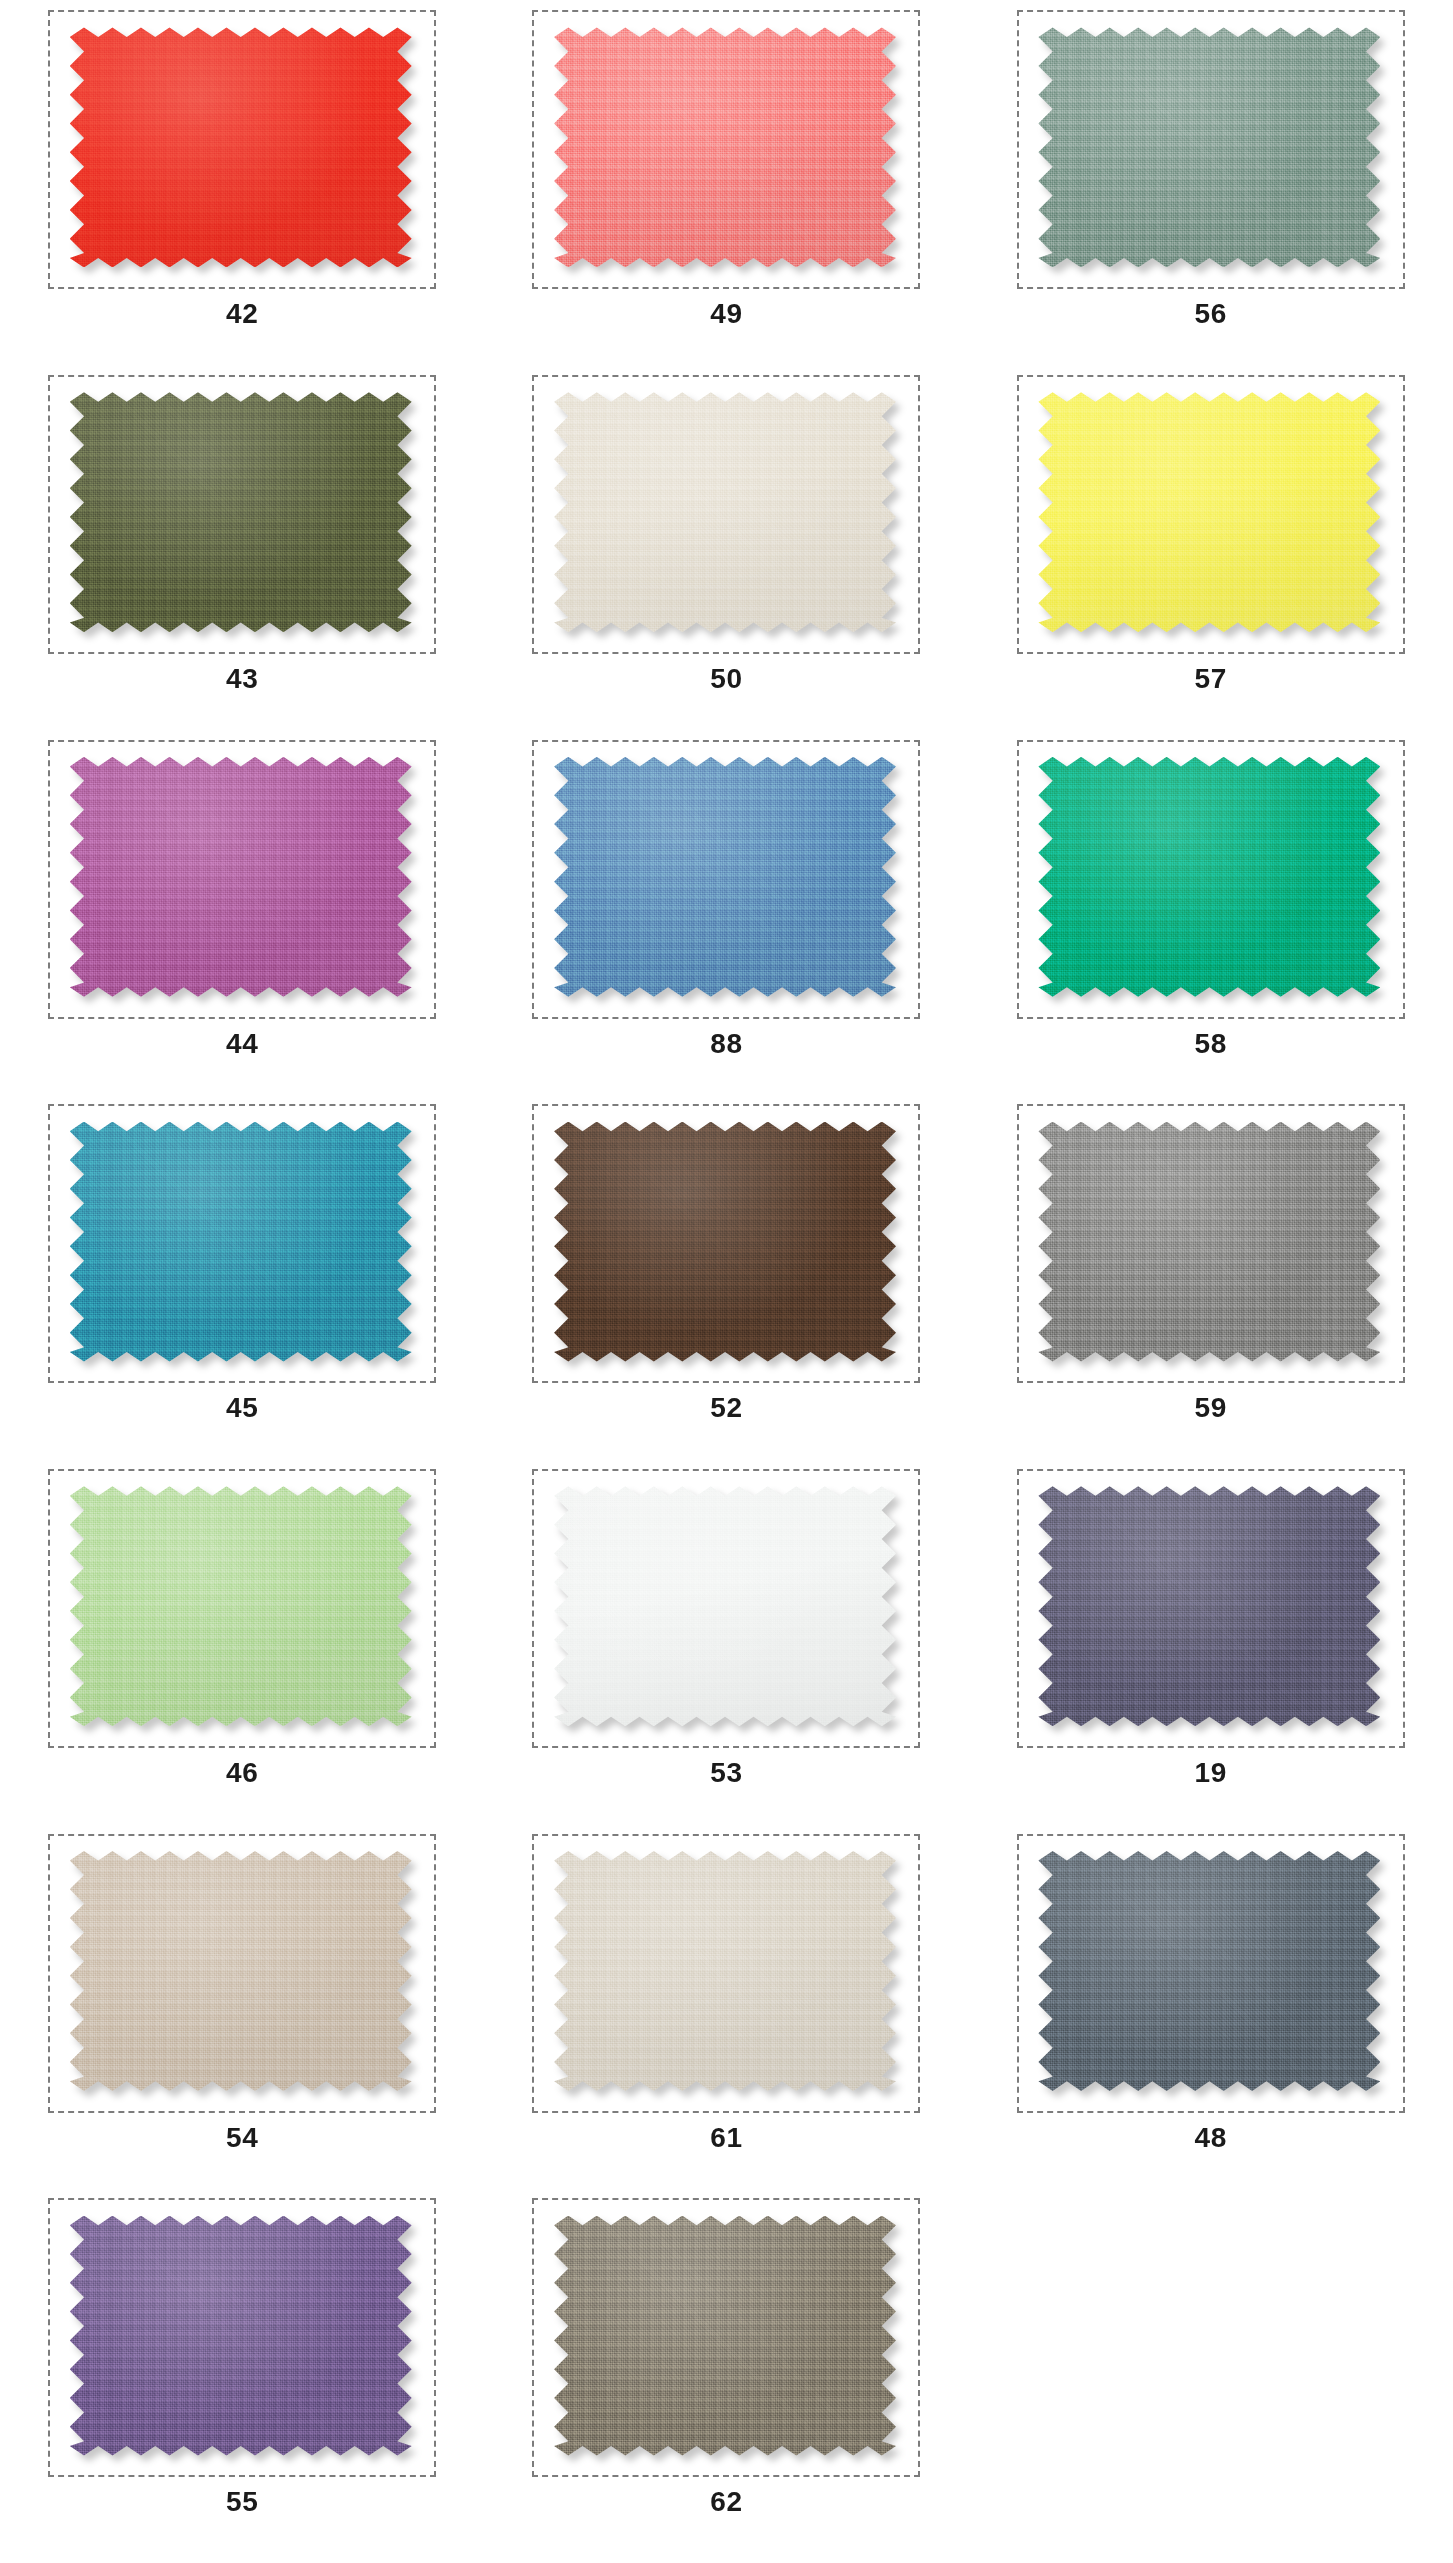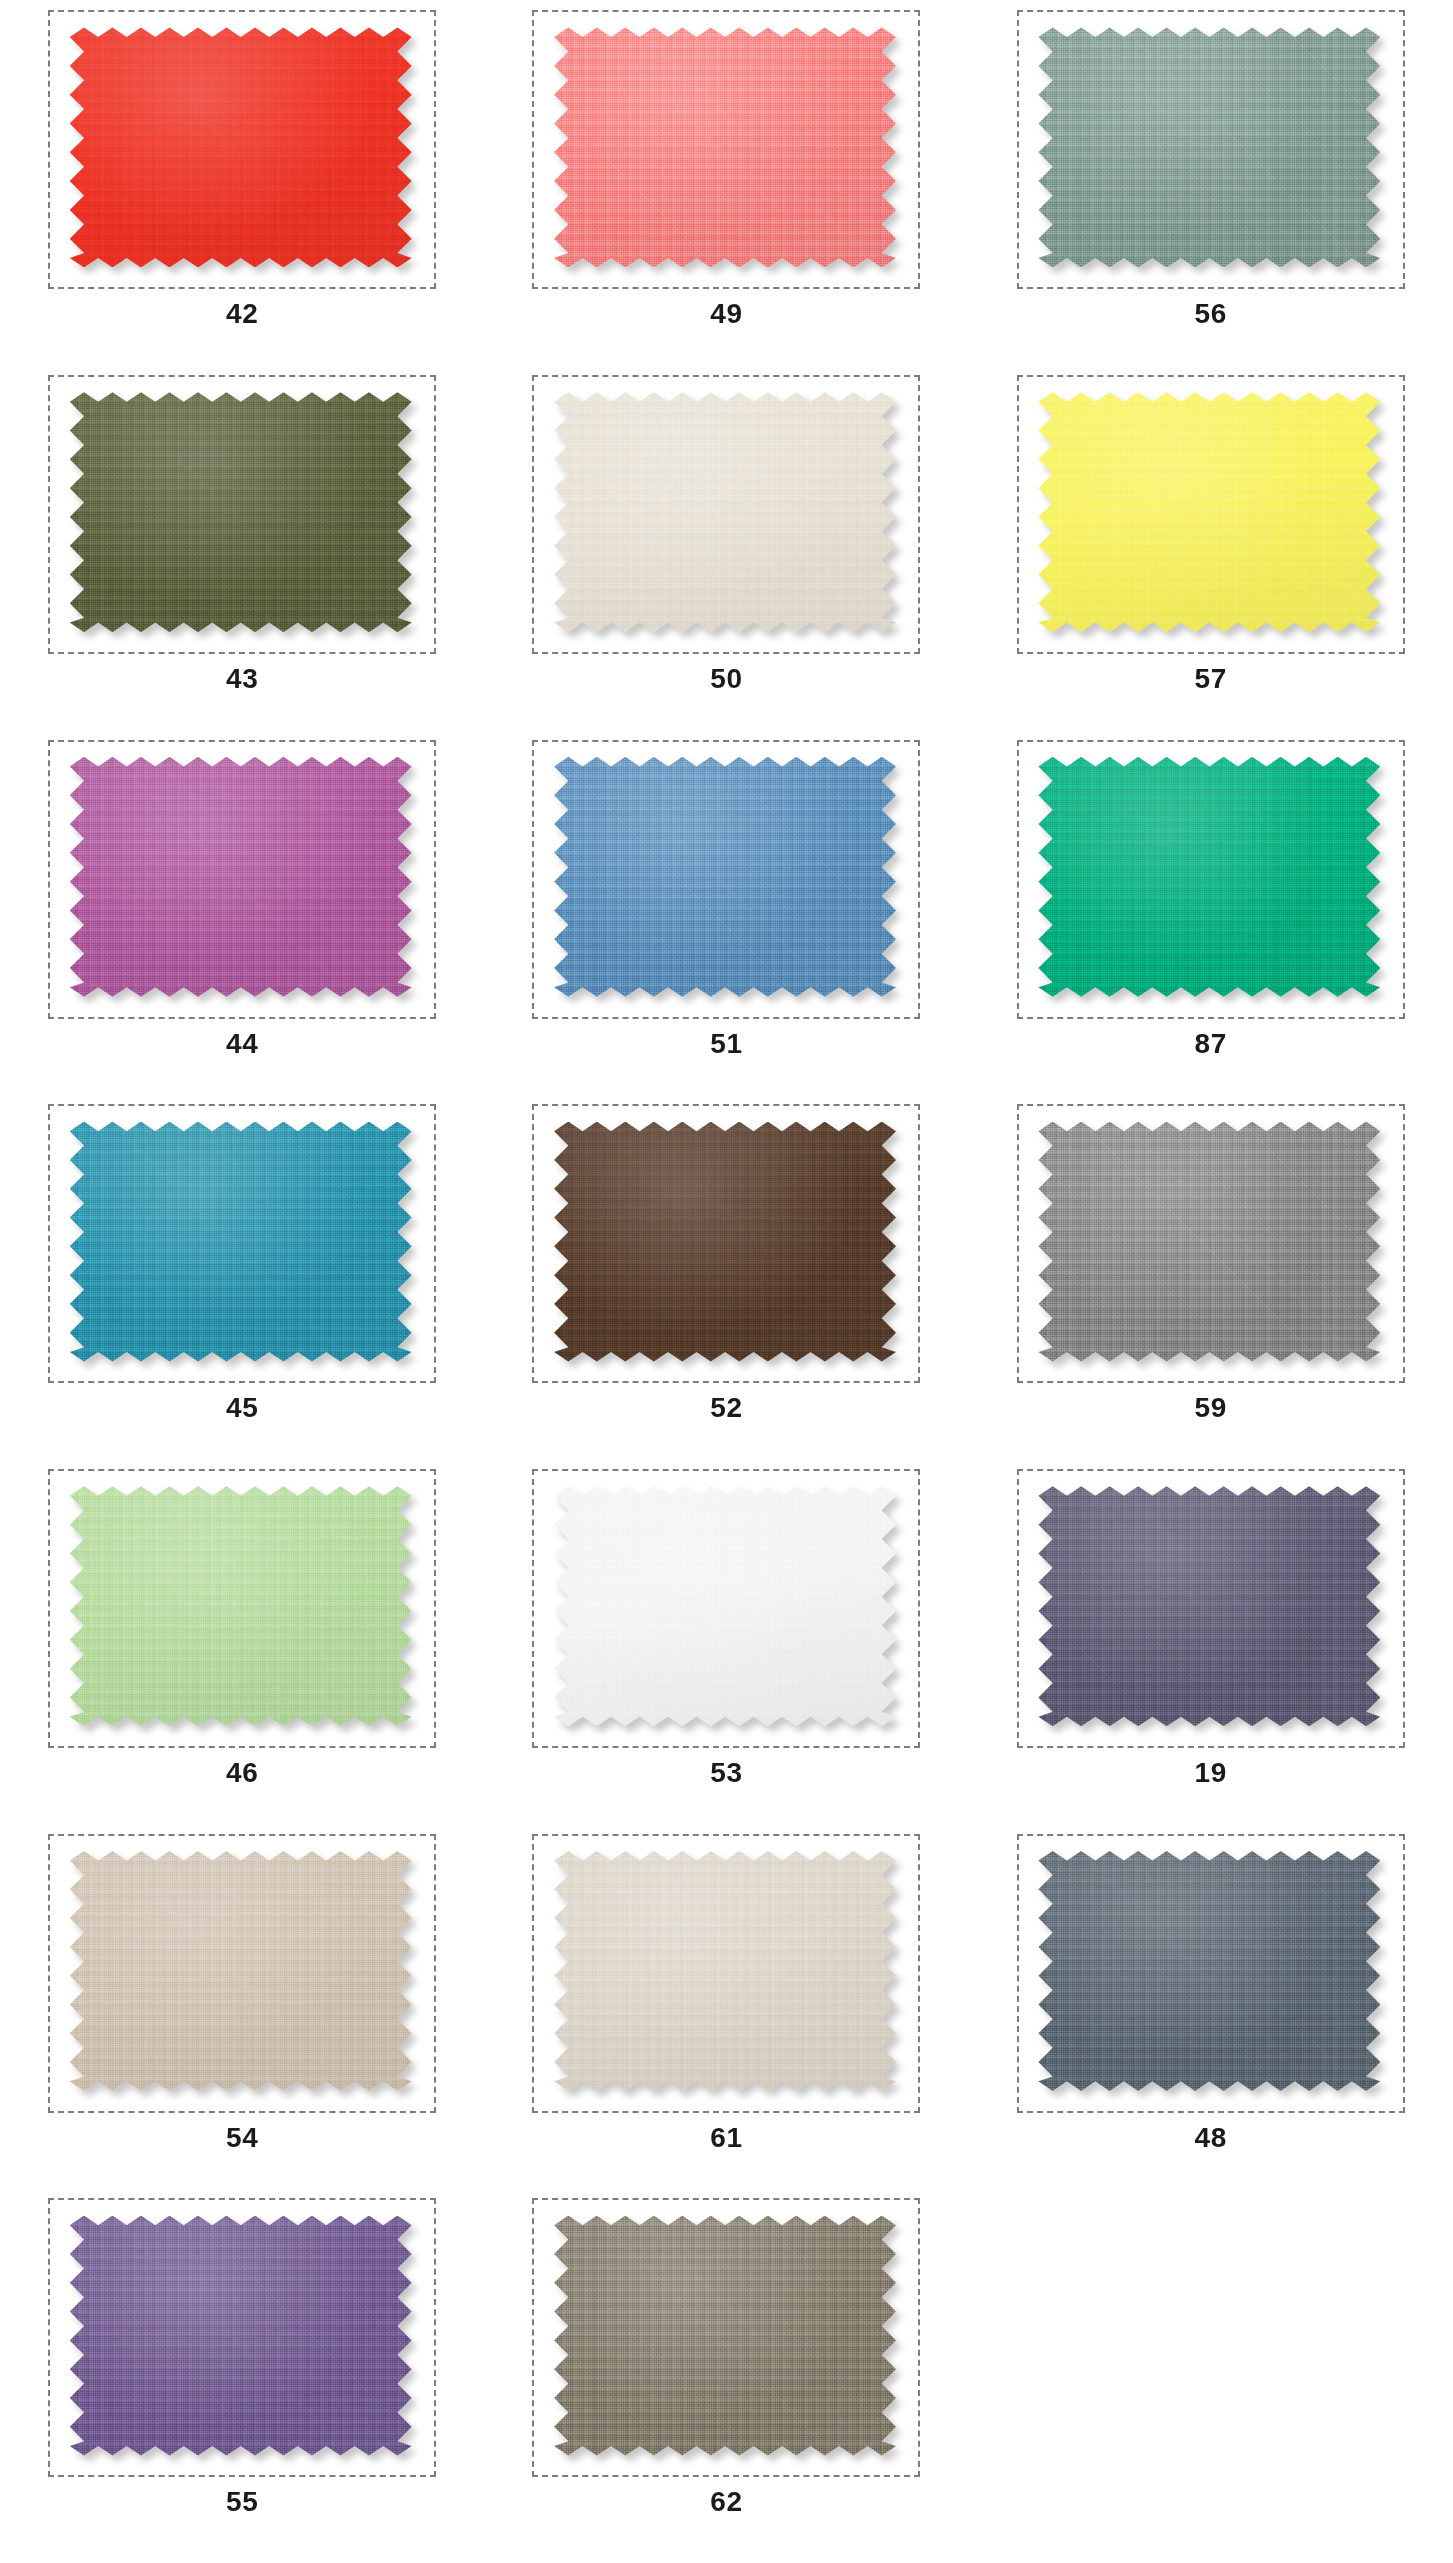--- a/index.html
+++ b/index.html
@@ -213,29 +213,29 @@
         </div>
       </div>
       <div class="swatch-label">44</div>
     </div>
     <div class="swatch-cell">
       <div class="swatch-frame" style="border-color: rgb(124, 124, 124);">
         <div class="fabric-wrap">
           <div class="fabric" style="background-color: rgb(90, 140, 186);"></div>
         </div>
       </div>
-      <div class="swatch-label">51</div>
+      <div class="swatch-label">88</div>
     </div>
     <div class="swatch-cell">
       <div class="swatch-frame" style="border-color: rgb(124, 124, 124);">
         <div class="fabric-wrap">
           <div class="fabric" style="background-color: rgb(5, 172, 122);"></div>
         </div>
       </div>
-      <div class="swatch-label">87</div>
+      <div class="swatch-label">58</div>
     </div>
     <div class="swatch-cell">
       <div class="swatch-frame" style="border-color: rgb(124, 124, 124);">
         <div class="fabric-wrap">
           <div class="fabric" style="background-color: rgb(42, 143, 170);"></div>
         </div>
       </div>
       <div class="swatch-label">45</div>
     </div>
     <div class="swatch-cell">

